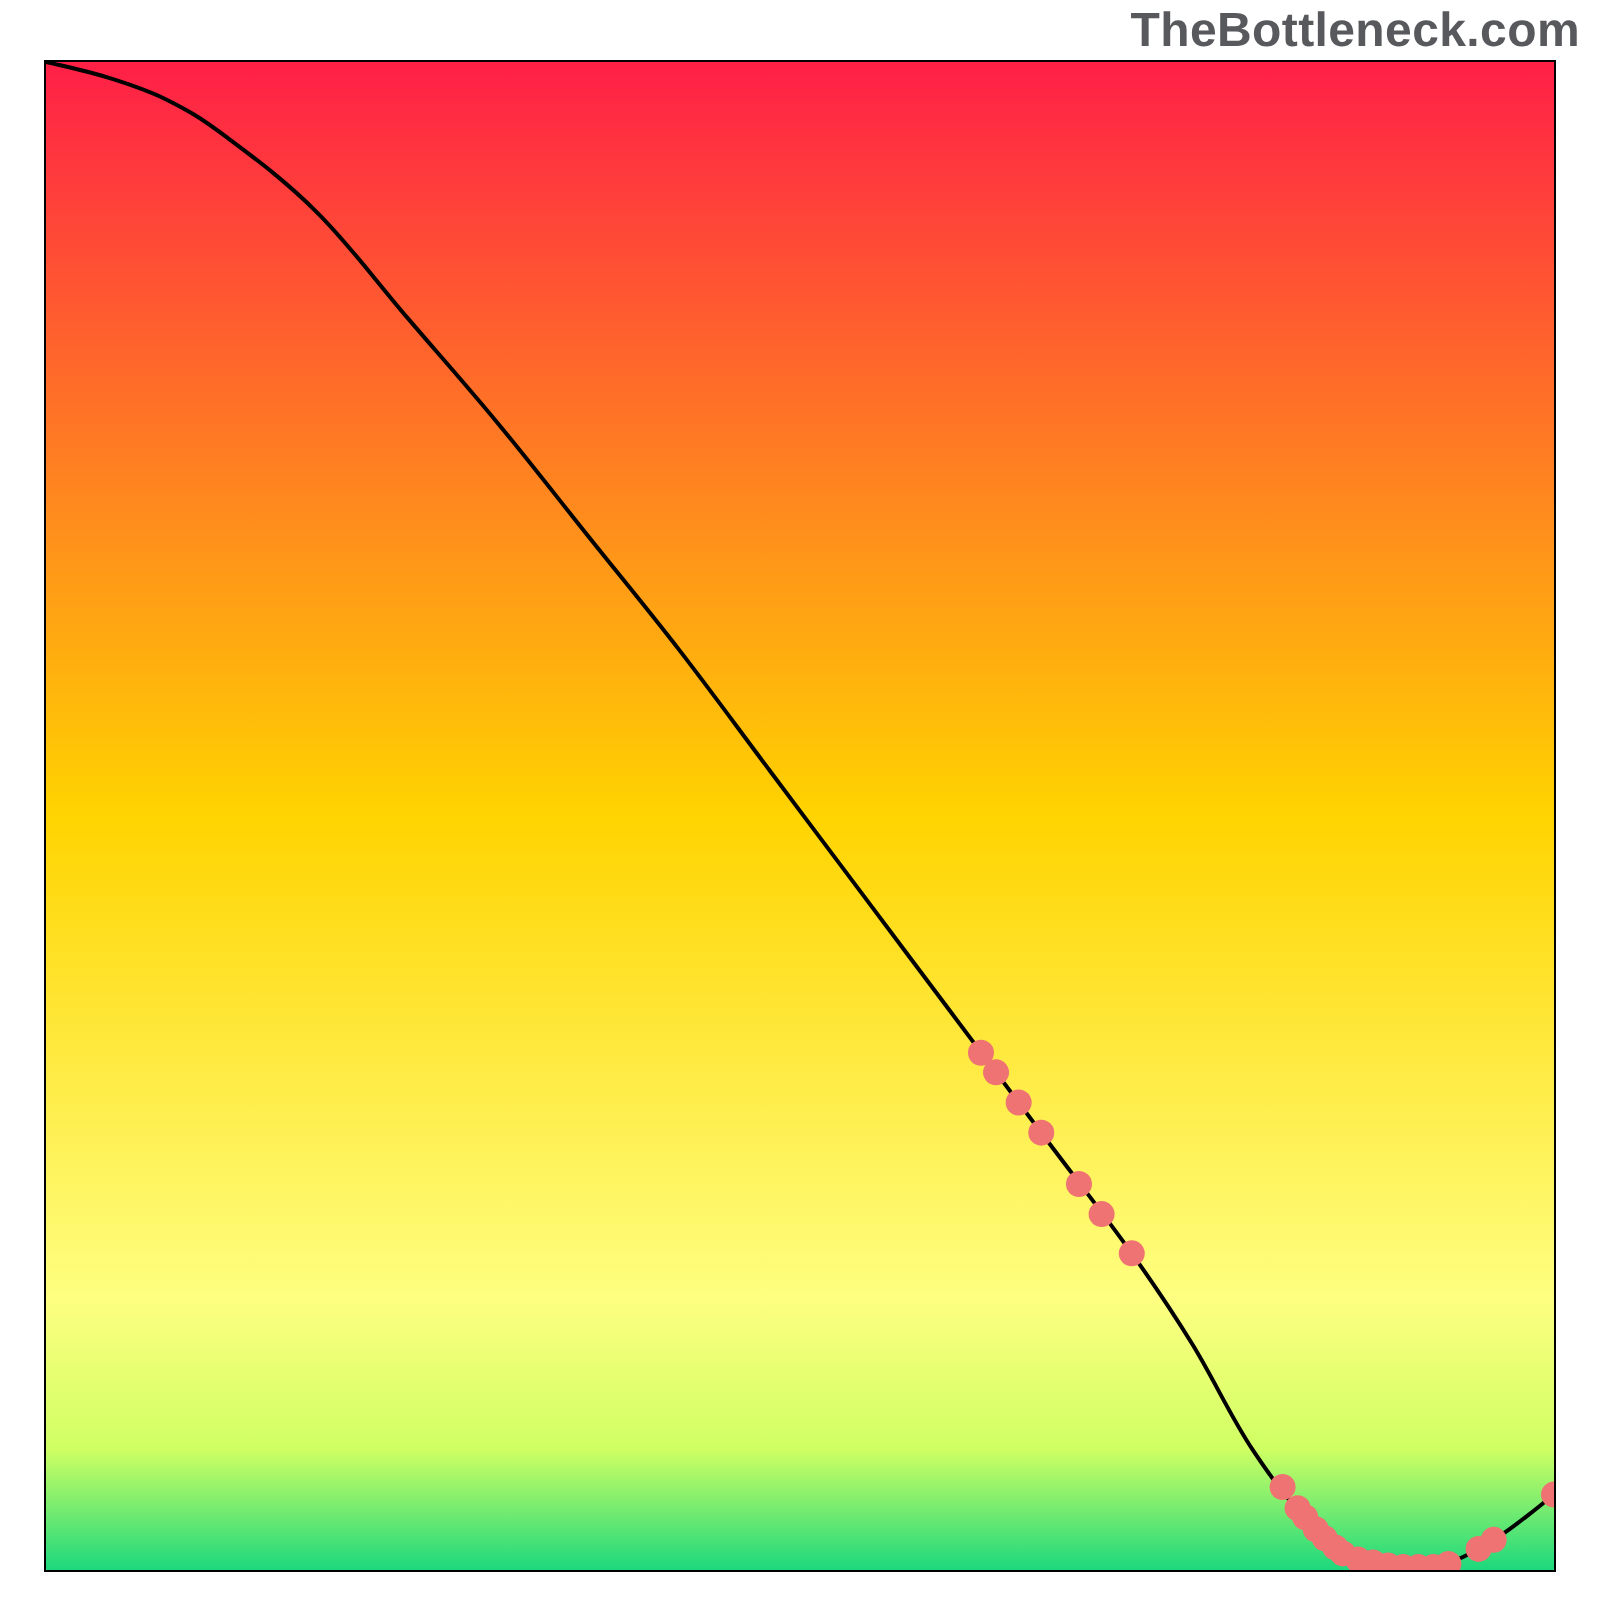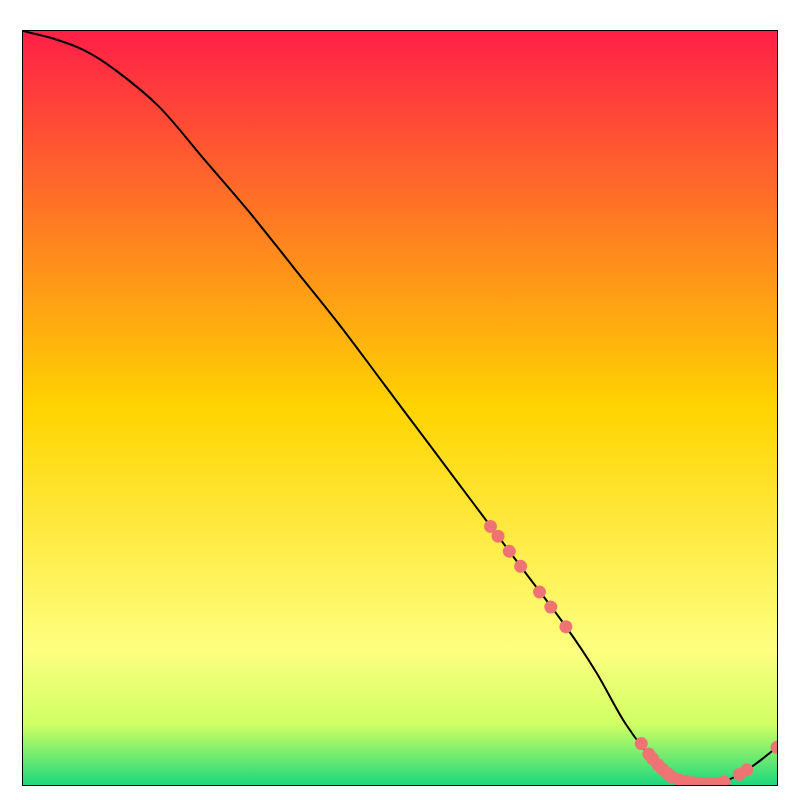--- a/index.html
+++ b/index.html
@@ -40,20 +40,21 @@
   }
   svg.overlay {
     position: absolute;
     inset: 0;
   }
 </style>
 </head>
 <body>
 
 <div class="wrap">
+  <div class="watermark">TheBottleneck.com</div>
 
   <div class="plot-outer">
     <svg class="plot-bg" viewBox="0 0 754 754" preserveAspectRatio="none">
       <defs>
         <linearGradient id="bg" x1="0" y1="0" x2="0" y2="1">
           <stop offset="0" stop-color="#ff1f47"></stop>
           <stop offset="0.50" stop-color="#ffd400"></stop>
           <stop offset="0.82" stop-color="#feff80"></stop>
           <stop offset="0.92" stop-color="#cfff63"></stop>
           <stop offset="1" stop-color="#1cd87d"></stop>

